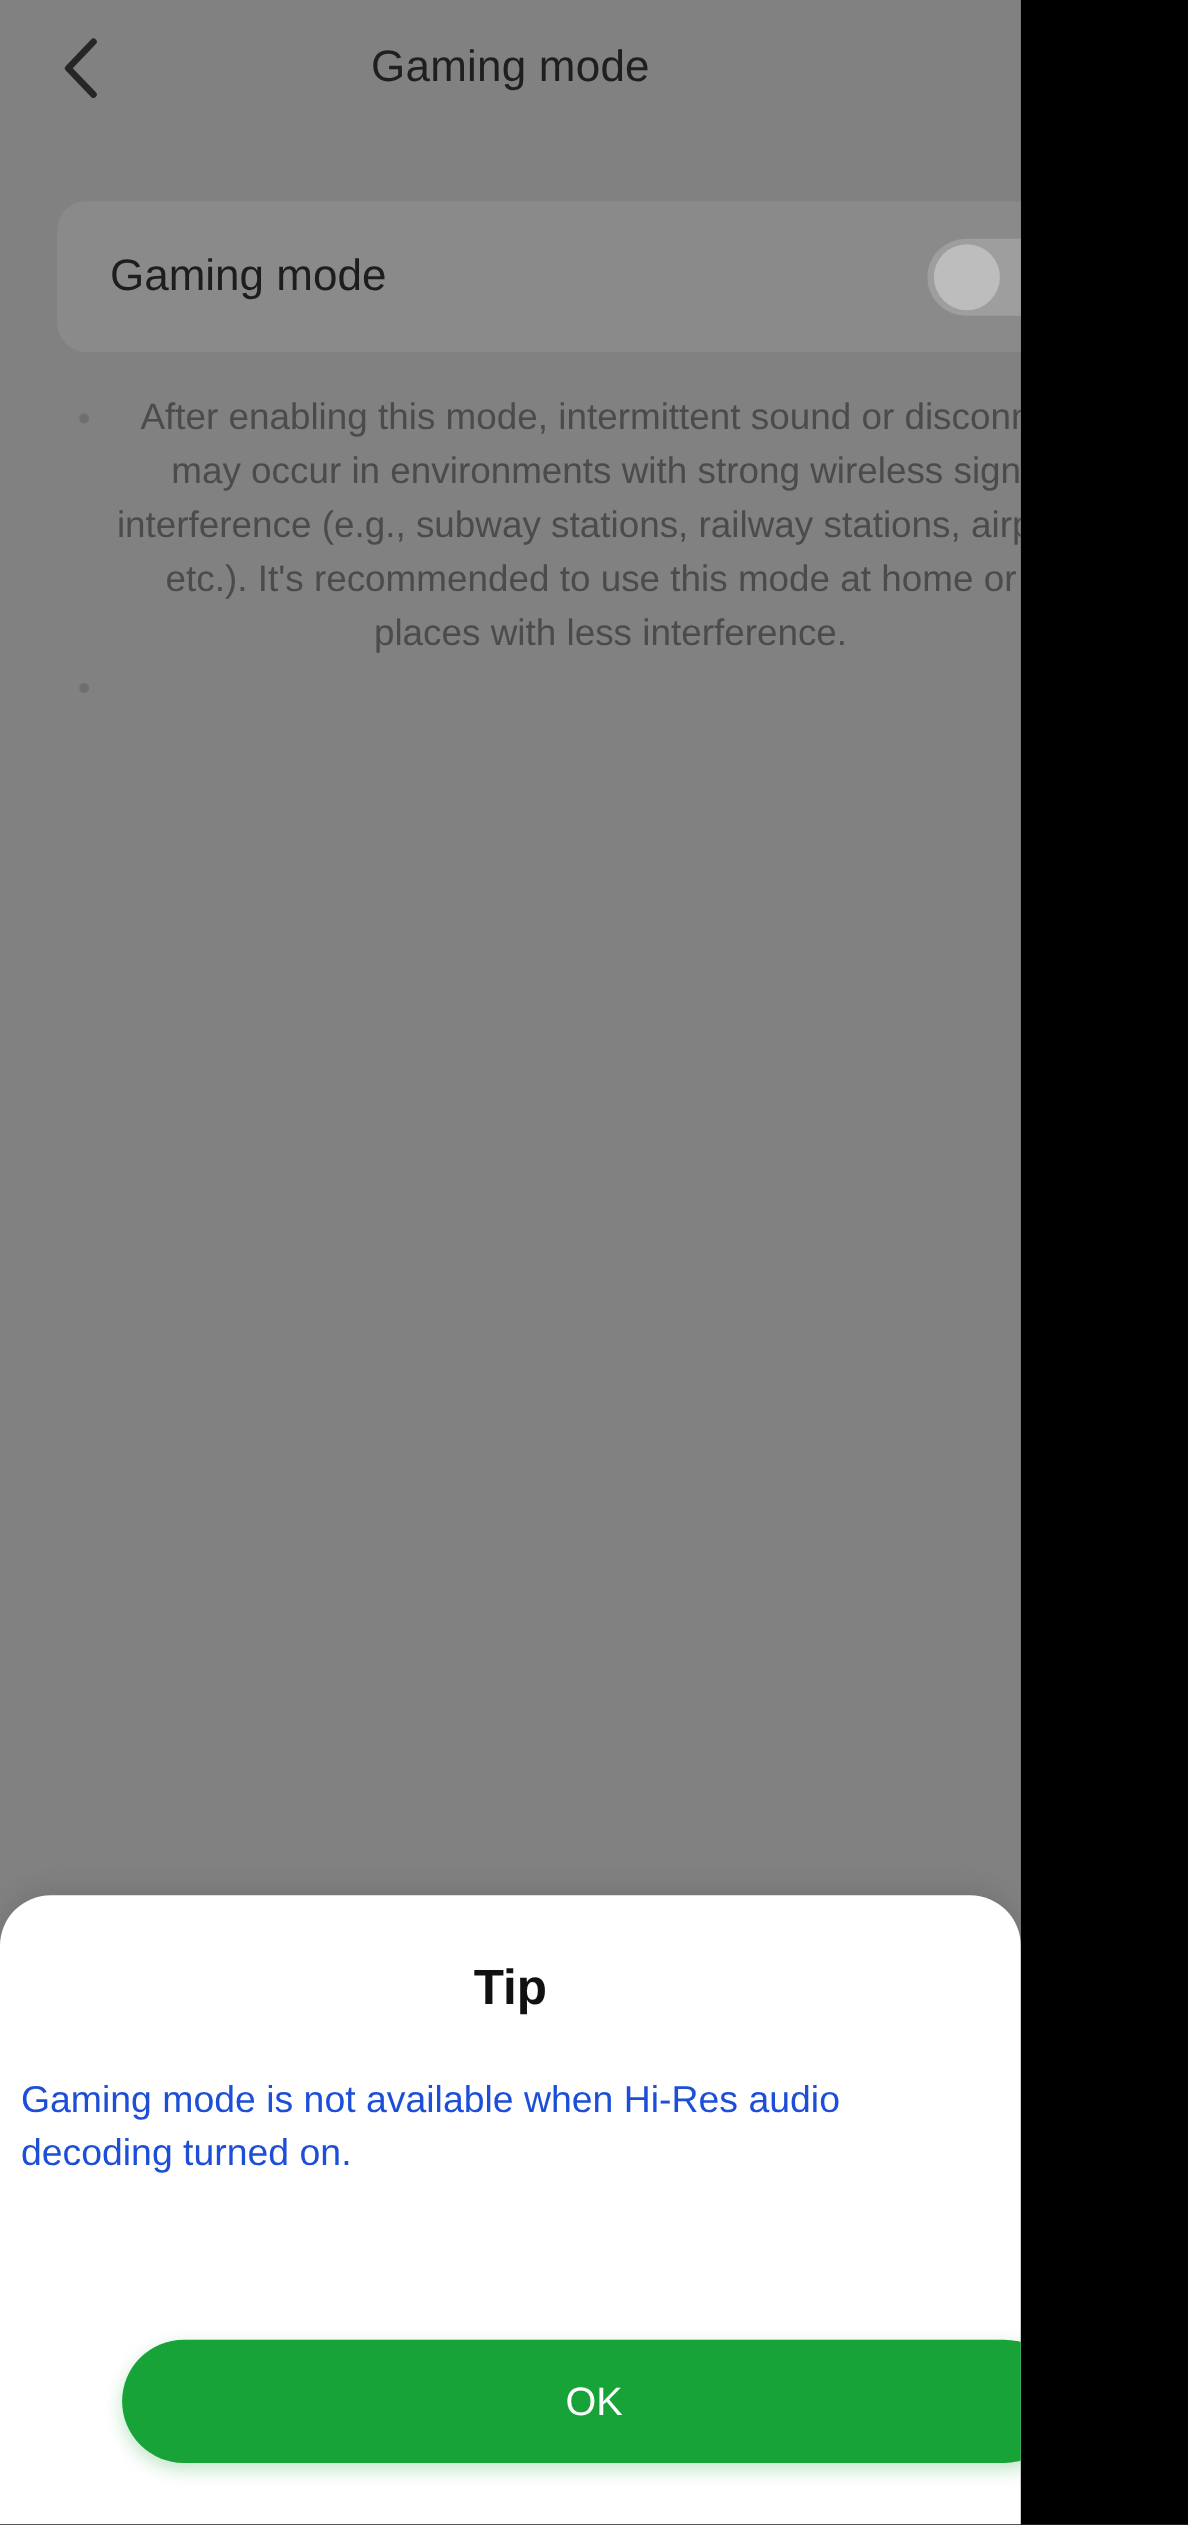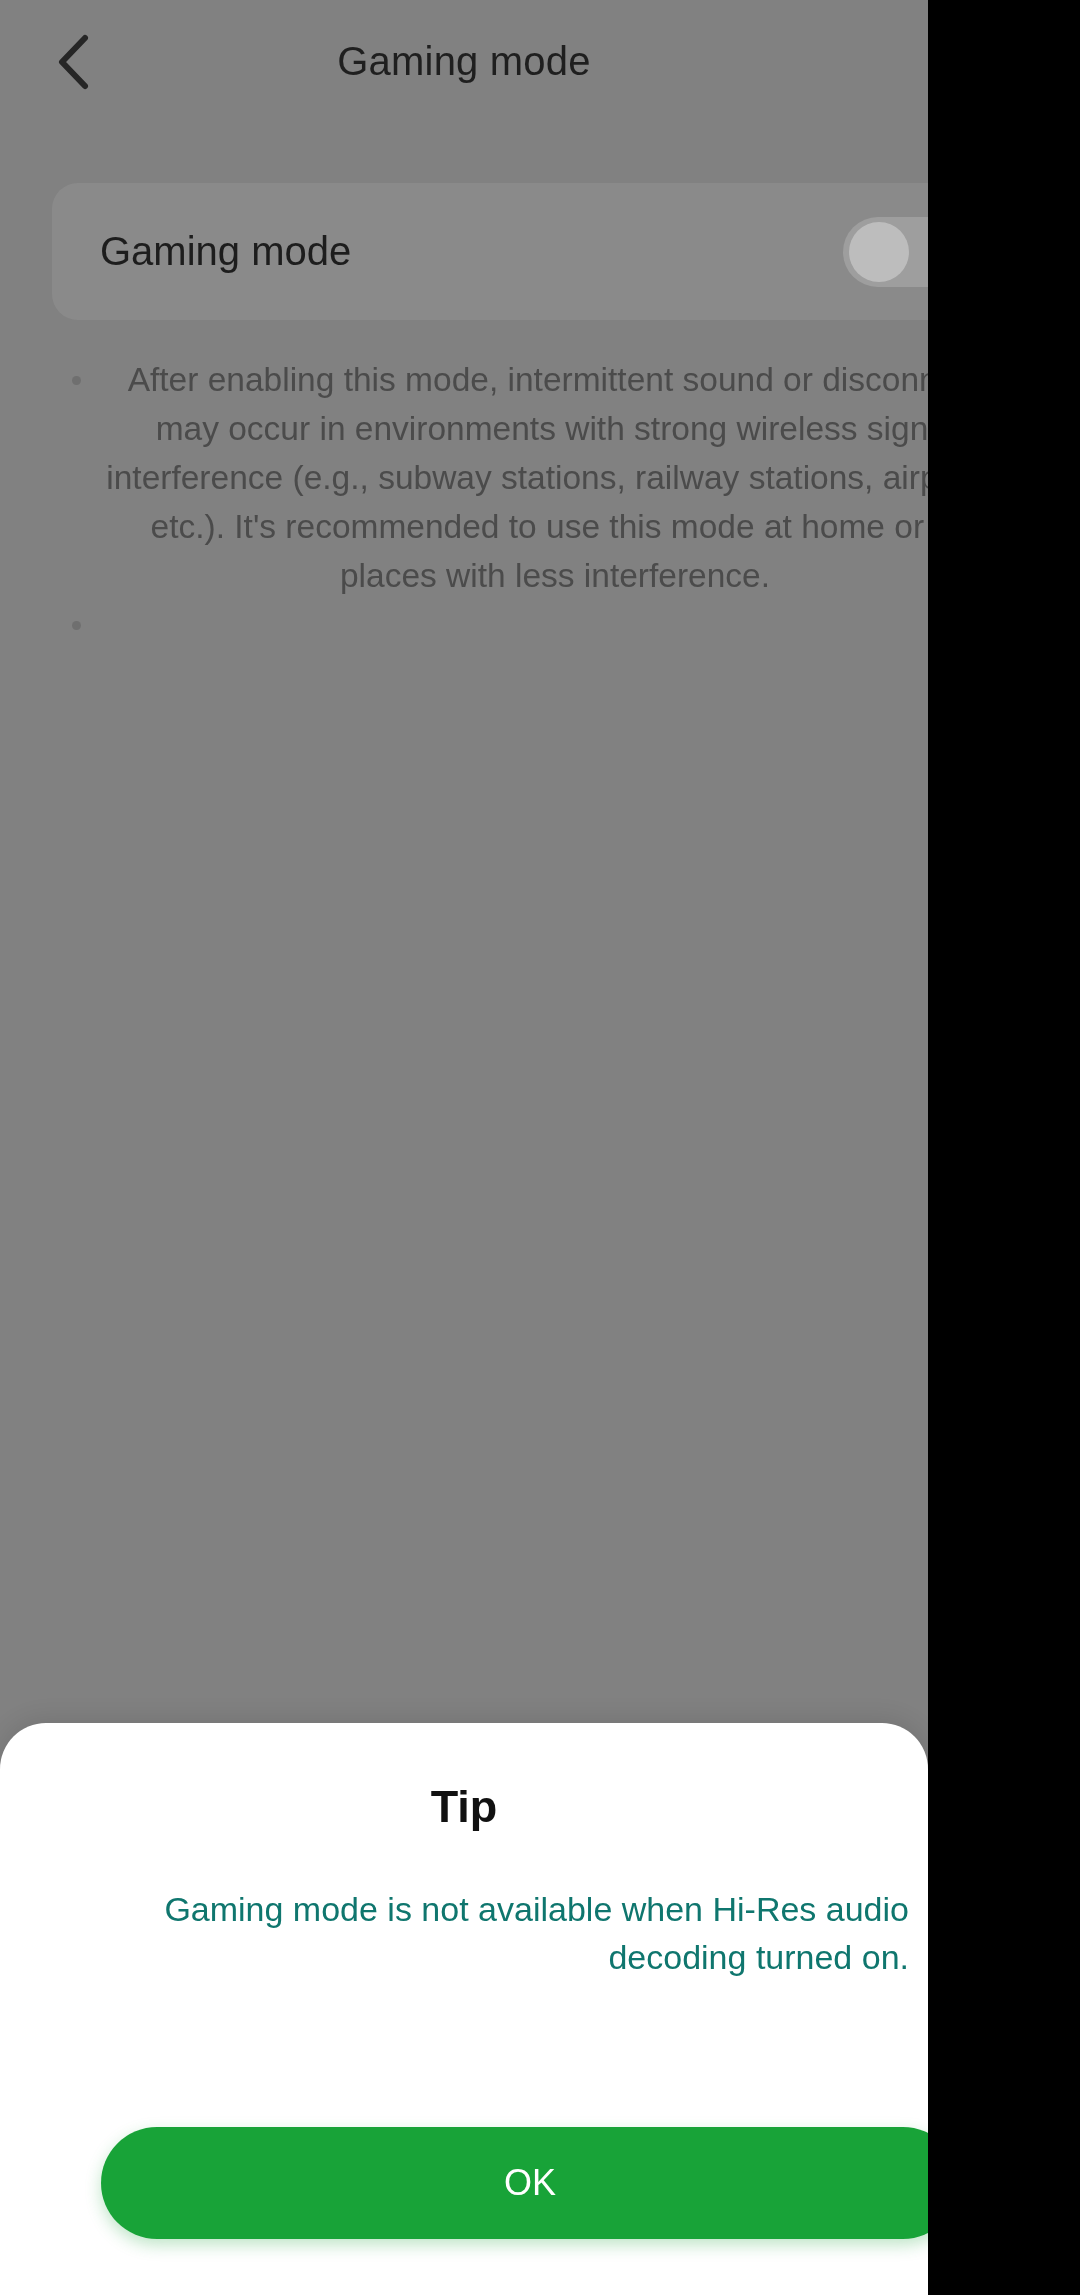--- a/index.html
+++ b/index.html
@@ -122,28 +122,28 @@
   #dialog-title {
     text-align: center;
     margin-top: 58px;
     font-size: 45px;
     font-weight: 700;
     color: #111;
   }
   #dialog-message {
     margin: 52px auto 12px;
     width: 890px;
-    text-align: right;
+    text-align: left;
     font-size: 34px;
     line-height: 48px;
-    color: #0f766e;
+    color: #1d4ed8;
   }
   #ok-button {
     position: absolute;
-    left: 101px;
+    left: 111px;
     bottom: 56px;
     width: 858px;
     height: 112px;
     border: none;
     border-radius: 56px;
     background: #18a338;
     color: #ffffff;
     font-size: 36px;
     font-family: "Liberation Sans", sans-serif;
     cursor: pointer;

